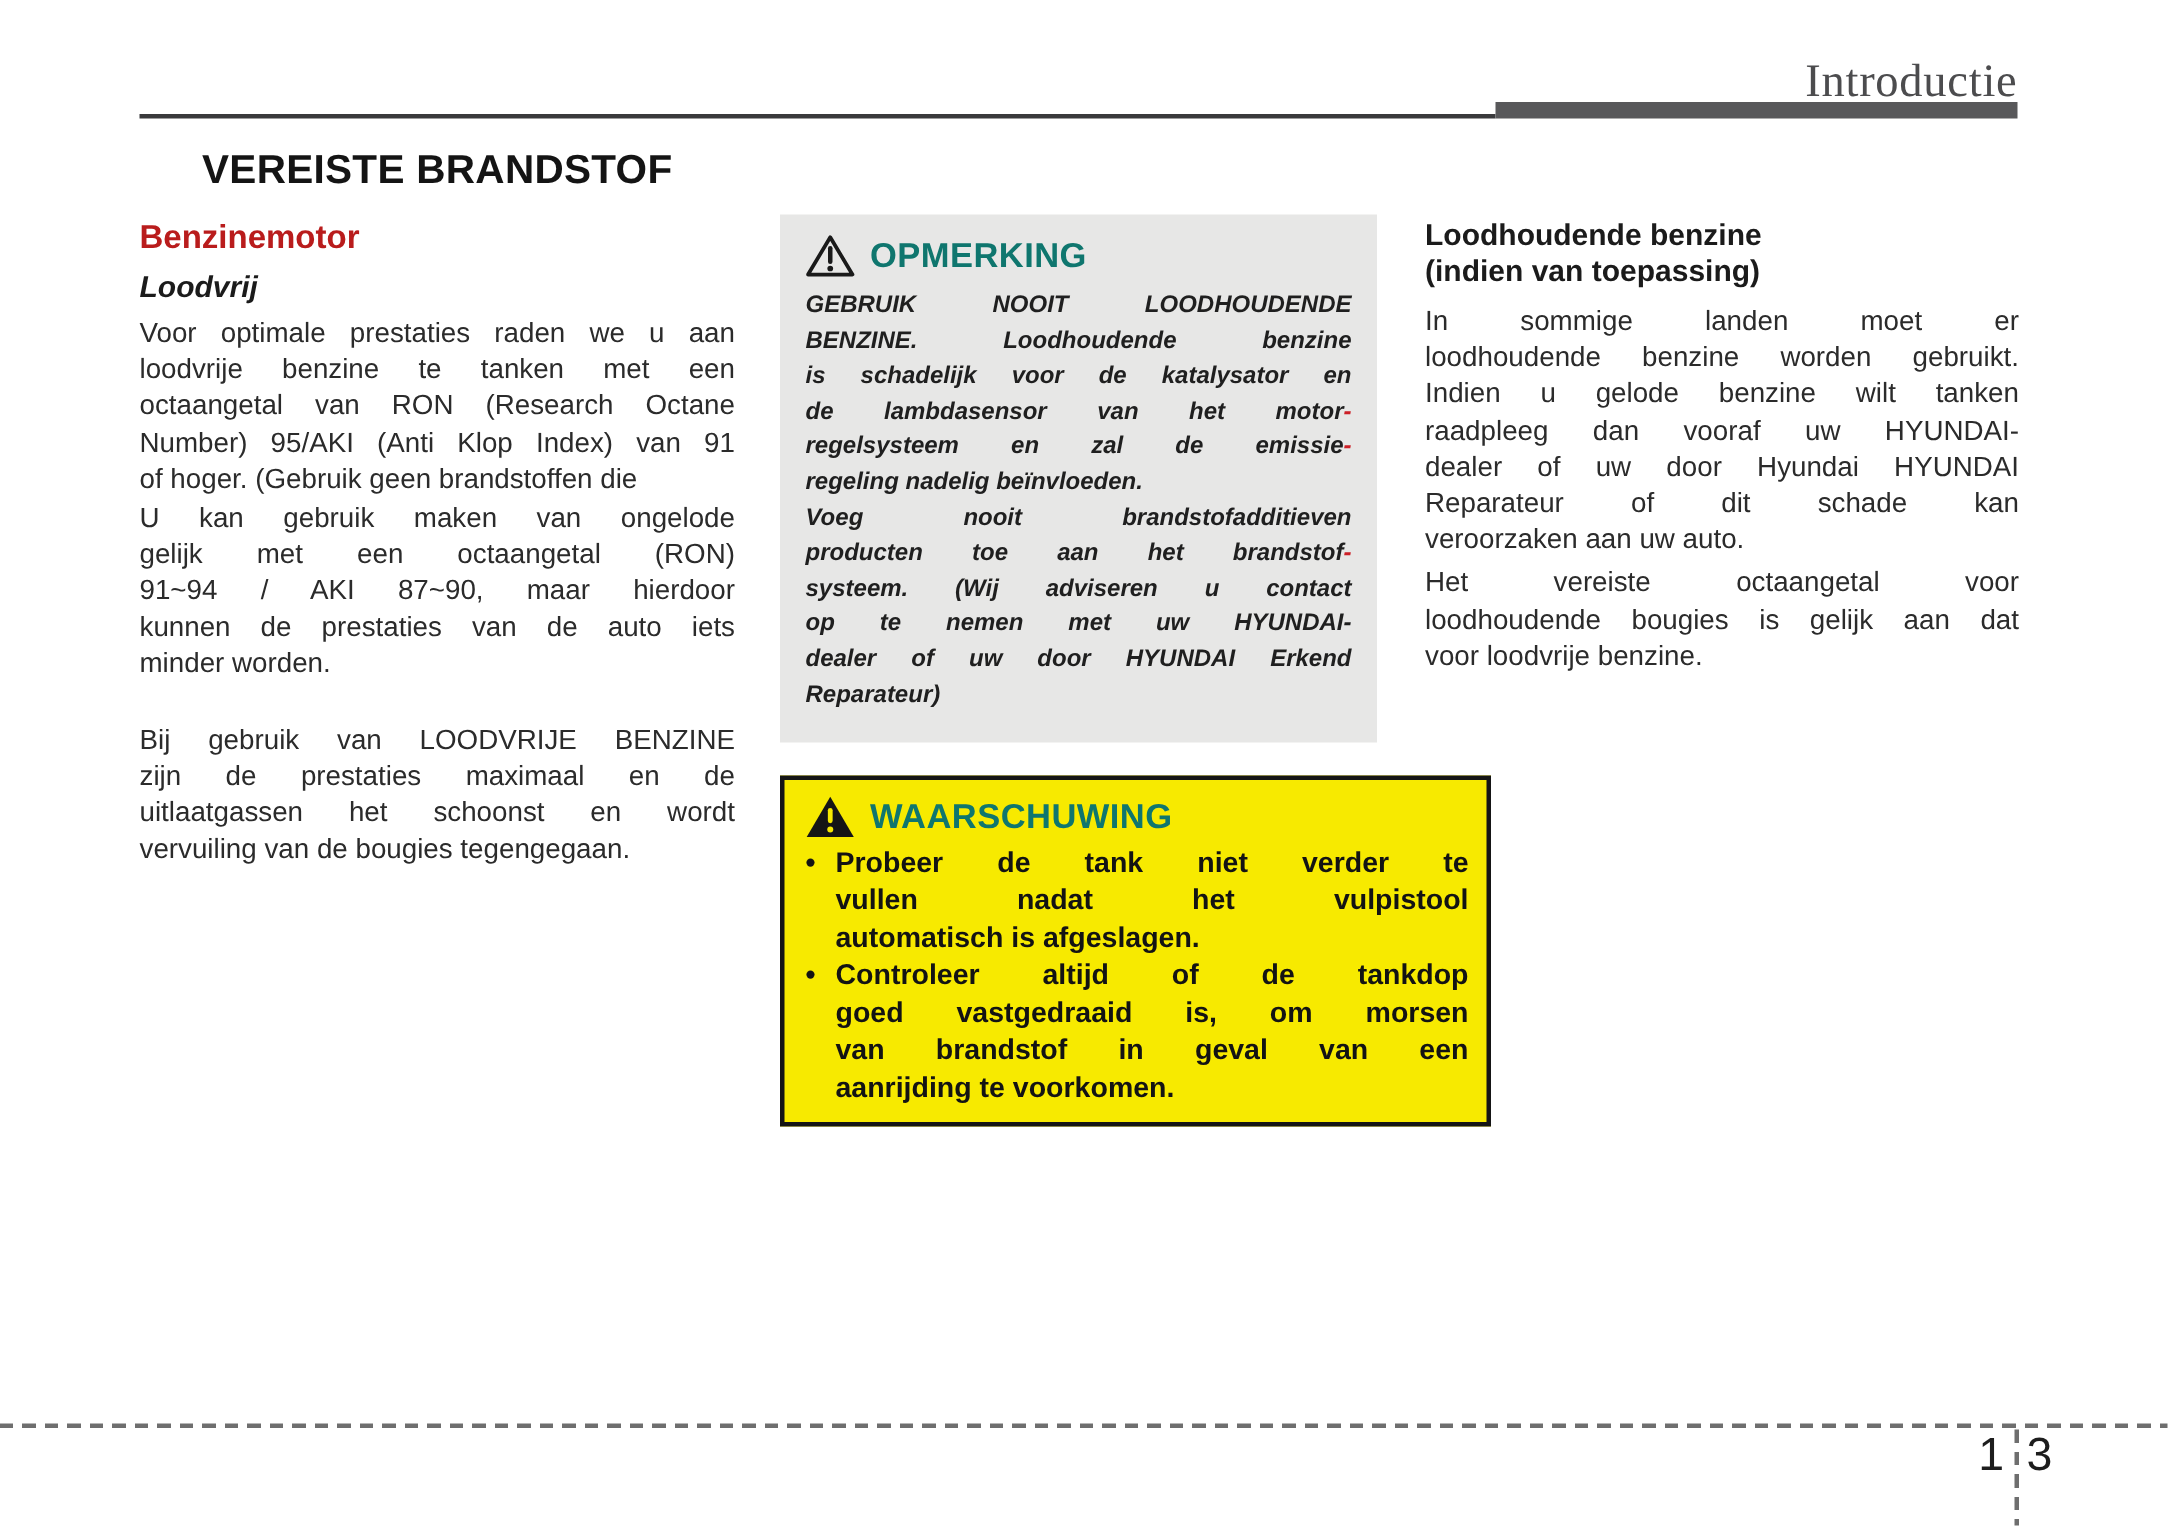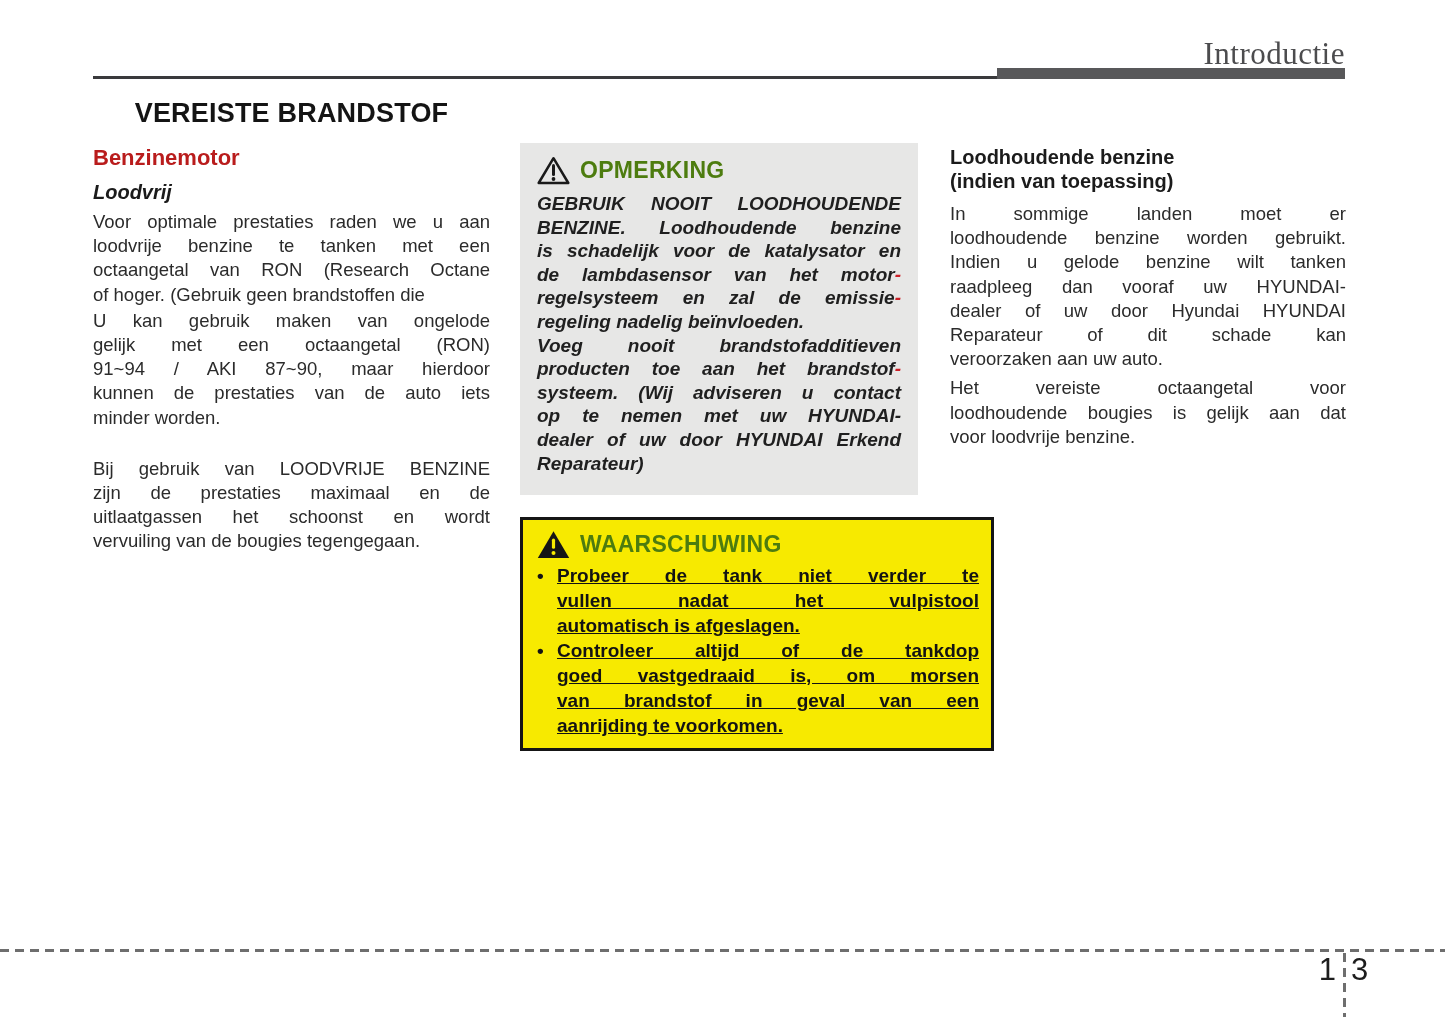--- a/index.html
+++ b/index.html
@@ -62,44 +62,44 @@
 
   
   .note-box {
     position:absolute; left:520px; top:143px;
     width:398px; height:352px;
     background:#e7e7e6;
     box-sizing:border-box;
     padding:13px 17px 0 17px;
   }
   .box-title-row { display:flex; align-items:center; gap:10px; margin-bottom:7px; }
-  .box-title { font-size:23px; font-weight:bold; color:#4d7c0f; letter-spacing:0.3px; }
+  .box-title { font-size:23px; font-weight:bold; color:#0f766e; letter-spacing:0.3px; }
   .note-box .para {
-    font-size:19px; font-weight:bold; font-style:italic; color:#1f1f1f;
+    font-size:16px; font-weight:bold; font-style:italic; color:#1f1f1f;
   }
   .note-box .tline { line-height:23.6px; }
 
   
   .warn-box {
     position:absolute; left:520px; top:517px;
     width:474px; height:234px;
     background:#f7ea00;
     border:3px solid #151515;
     box-sizing:border-box;
     padding:10px 12px 0 14px;
   }
   .warn-box .box-title-row { margin-bottom:4px; }
   .bullet { display:flex; align-items:flex-start; }
   .bullet-dot {
     flex:none; width:20px;
     font-size:19px; font-weight:bold; color:#131313;
     line-height:25px;
   }
   .bullet-lines { flex:1; font-size:19px; font-weight:bold; color:#131313; }
-  .warn-box .tline { line-height:25px;text-decoration:underline; }
+  .warn-box .tline { line-height:25px; }
 
   
   .col-right { position:absolute; left:950px; top:145px; width:396px; }
   .col-heading {
     font-size:20px; font-weight:bold; color:#1b1b1b;
     line-height:24px; margin:0;
   }
   .col-right .para-1 { margin-top:9px; }
   .col-right .para-2 { margin-top:5px; }
 
@@ -135,20 +135,21 @@
   <div class="rule-thick"></div>
 
   <div class="col-left">
     <h1 class="section-title">VEREISTE BRANDSTOF</h1>
     <h2 class="engine-heading">Benzinemotor</h2>
     <h3 class="sub-heading">Loodvrij</h3>
     <div class="para para-1">
         <div class="tline">Voor optimale prestaties raden we u aan</div>
         <div class="tline">loodvrije benzine te tanken met een</div>
         <div class="tline">octaangetal van RON (Research Octane</div>
+        <div class="tline">Number) 95/AKI (Anti Klop Index) van 91</div>
         <div class="tline">of hoger. (Gebruik geen brandstoffen die</div>
       </div>
     <div class="para para-2">
         <div class="tline">U kan gebruik maken van ongelode</div>
         <div class="tline">gelijk met een octaangetal (RON)</div>
         <div class="tline">91~94 / AKI 87~90, maar hierdoor</div>
         <div class="tline">kunnen de prestaties van de auto iets</div>
         <div class="tline">minder worden.</div>
       </div>
     <div class="para para-3">

